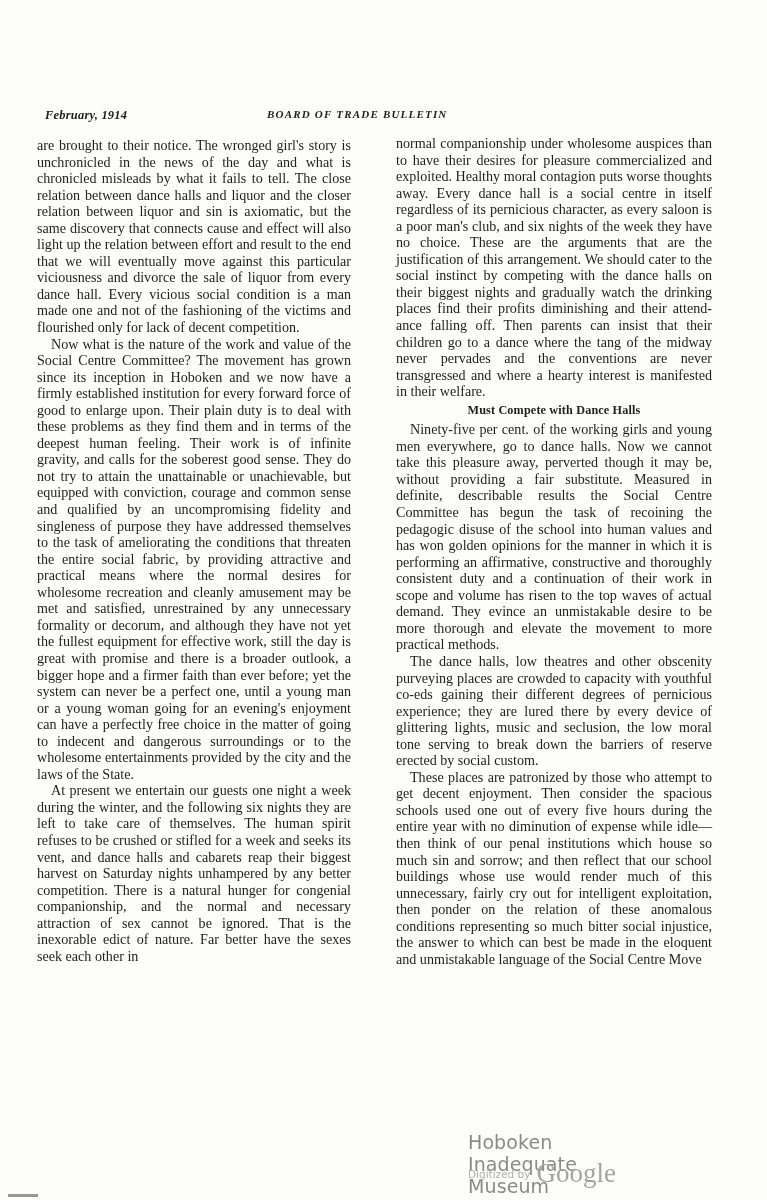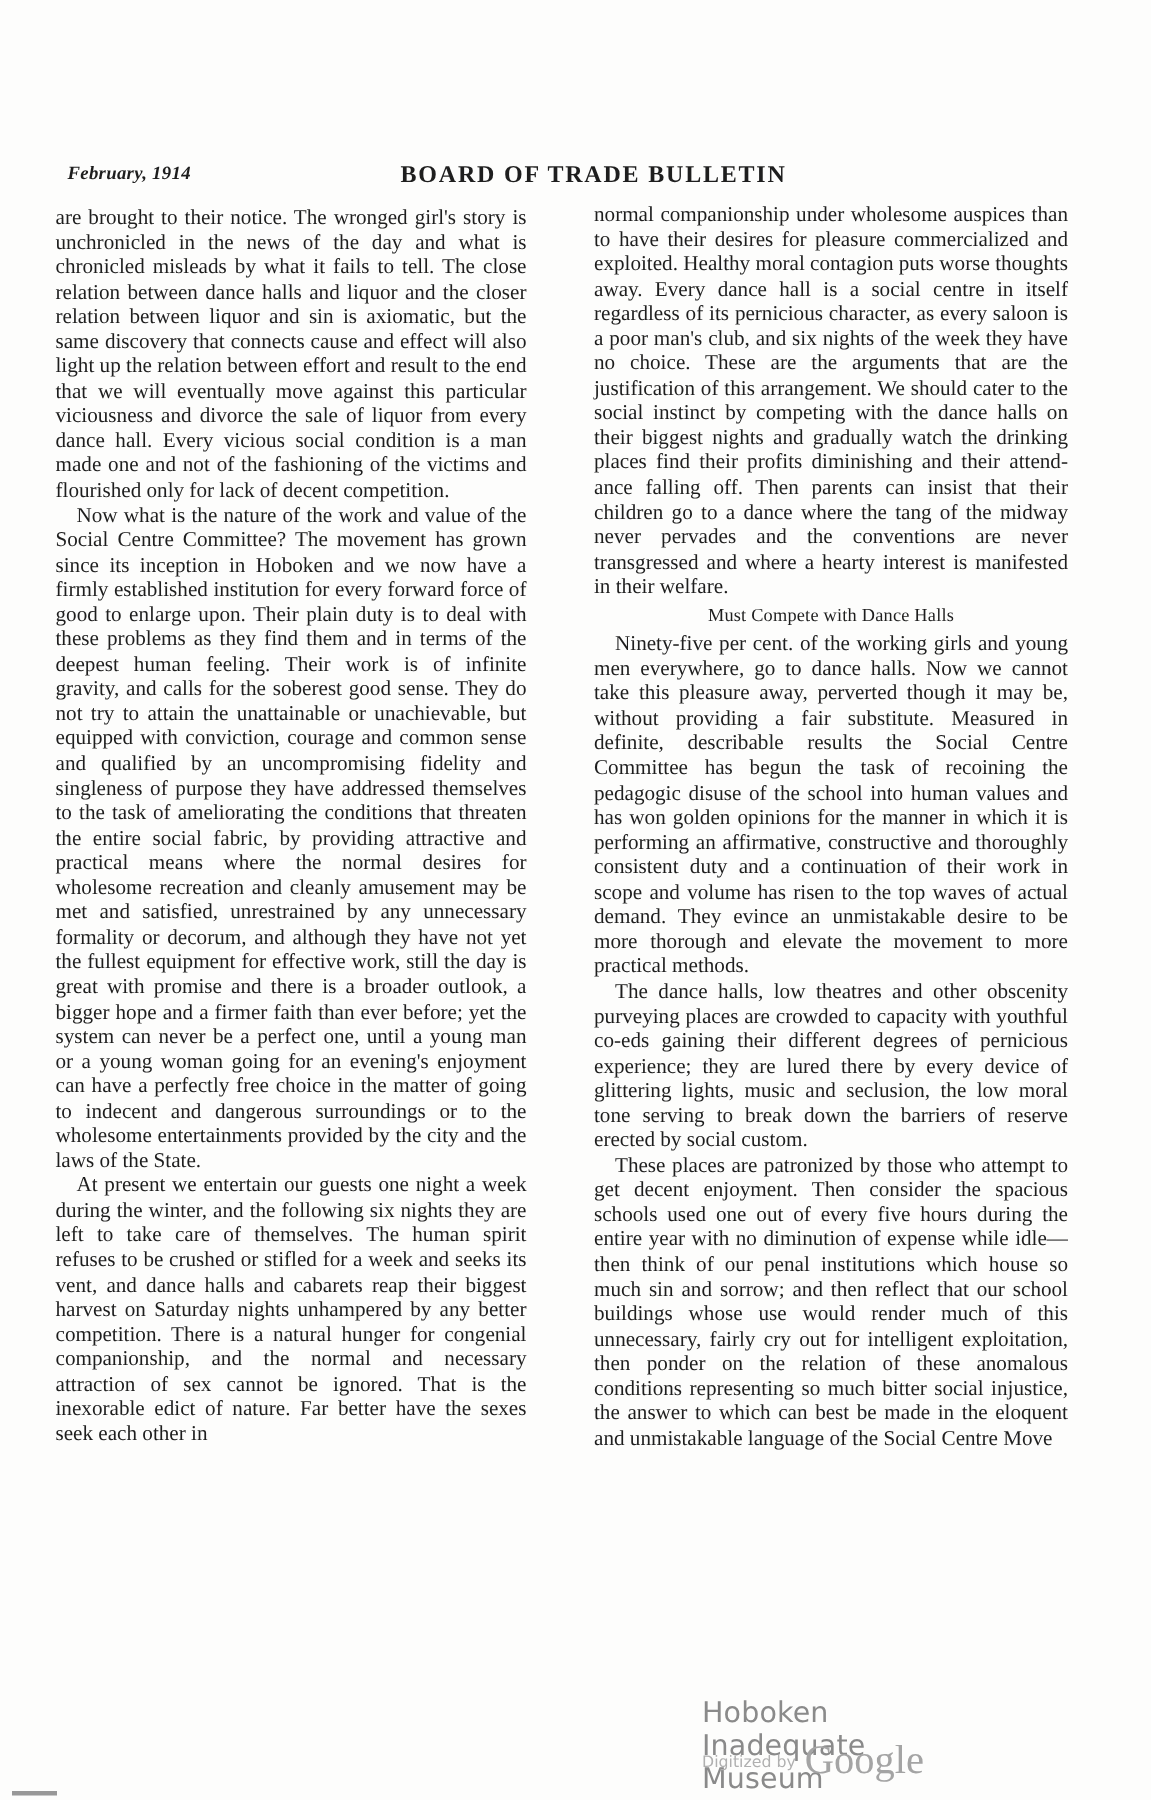--- a/index.html
+++ b/index.html
@@ -5,27 +5,27 @@
   html, body { margin: 0; padding: 0; }
   body {
     width: 767px; height: 1200px; overflow: hidden;
     background: #fdfdfc; position: relative;
     font-family: "Liberation Serif", "DejaVu Serif", serif;
     color: #1e1e1e;
   }
   .page { position: absolute; left: 0; top: 0; width: 643px; height: 1200px; }
   .running-head { position: absolute; top: 108px; left: 45px; width: 660px; height: 20px; }
   .rh-date { position: absolute; left: 0; top: 0; font-style: italic; font-weight: bold; font-size: 12.5px; letter-spacing: 0.2px; }
-  .rh-title { position: absolute; left: 222px; top: 0; font-size: 16px; letter-spacing: 1.2px; font-weight: bold; }
+  .rh-title { position: absolute; left: 222px; top: 0; font-size: 11px; letter-spacing: 1.2px; font-weight: bold; font-style: italic; }
   .col { position: absolute; top: 137px; width: 314px; font-size: 14.1px; line-height: 16.55px; text-align: justify; hyphens: manual; }
   .col-left { left: 37px; }
   .col-right { left: 396px; width: 316px; top: 135px; }
   .col p { margin: 0; text-indent: 0; }
   .col p.indent { text-indent: 14px; }
-  .subhead { text-align: center; font-weight: normal; font-size: 12.2px; margin: 2px 0 3px 0; letter-spacing: 0.15px; }
+  .subhead { text-align: center; font-weight: bold; font-size: 12.2px; margin: 2px 0 3px 0; letter-spacing: 0.15px; }
   .sig-line { display: flex; justify-content: space-between; }
   .signature { font-variant: small-caps; letter-spacing: 0.6px; margin-right: 12px; }
   .watermark { position: absolute; left: 468px; top: 1131px; color: #8a8a8a; }
   .wm-museum { font-family: "DejaVu Sans", sans-serif; font-size: 19px; letter-spacing: 0.1px; display: block; }
   .wm-digitized { position: absolute; left: 0; top: 27px; width: 200px; white-space: nowrap; }
   .wm-by { font-family: "DejaVu Sans", sans-serif; font-size: 10.5px; color: #b0b0b0; vertical-align: 4px; }
   .wm-google { font-family: "Liberation Serif", serif; font-size: 27px; color: #a4a4a4; margin-left: 2px; }
   .scan-mark { position: absolute; left: 8px; top: 1194px; width: 30px; height: 3px; background: #555; opacity: 0.6; }
 </style>
 </head>

